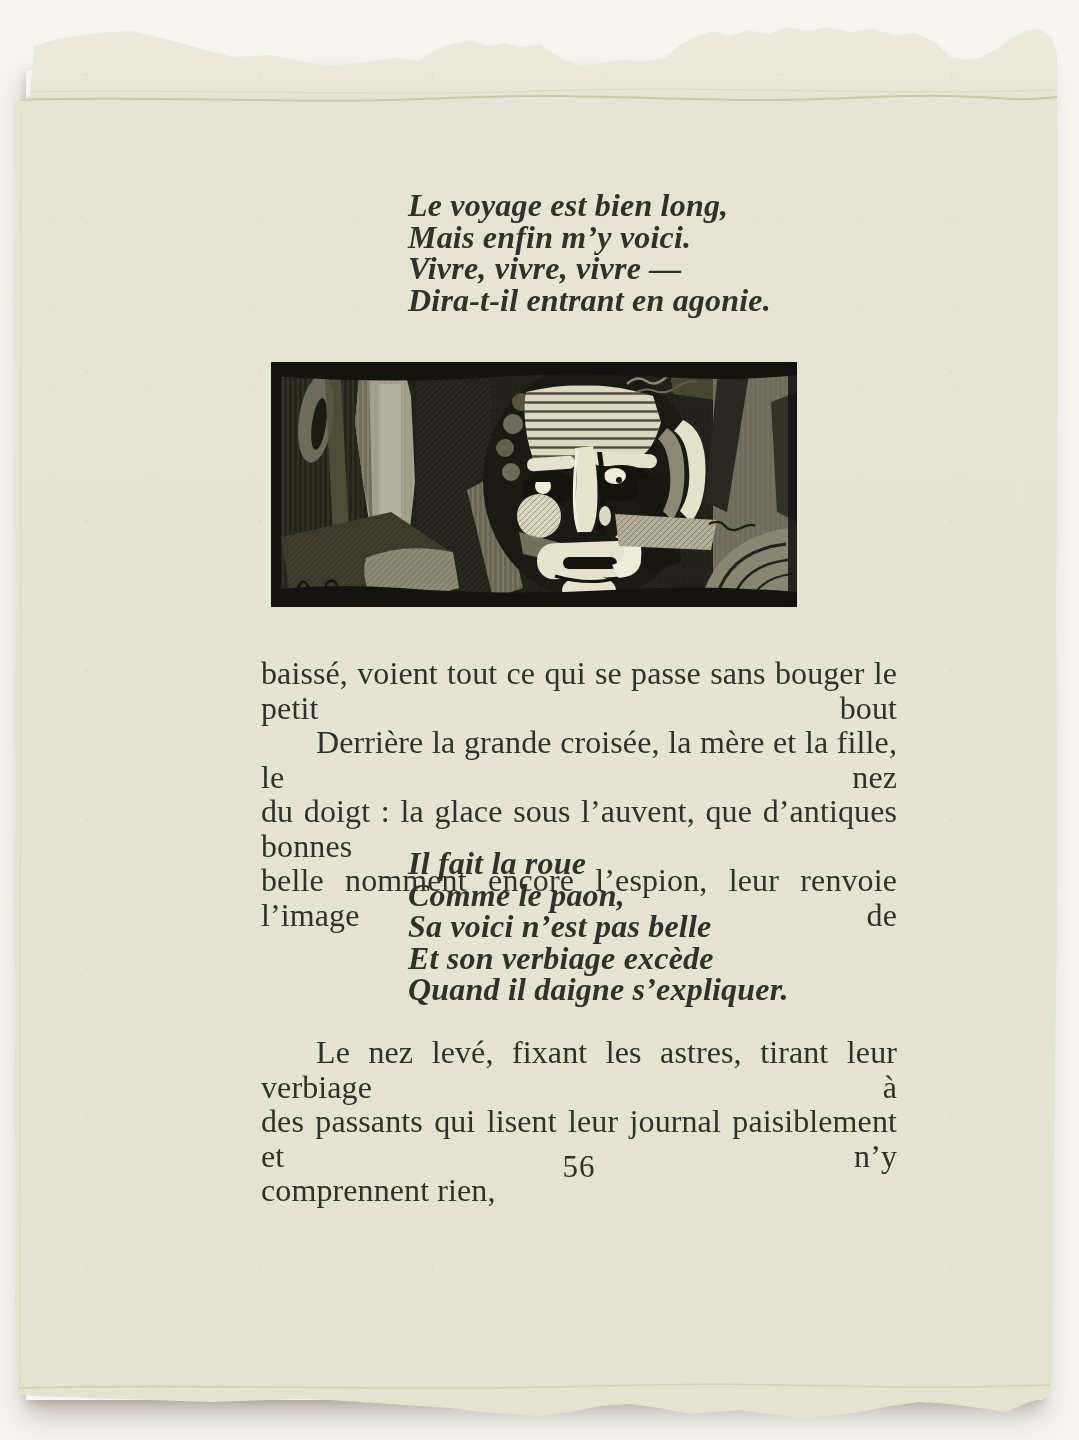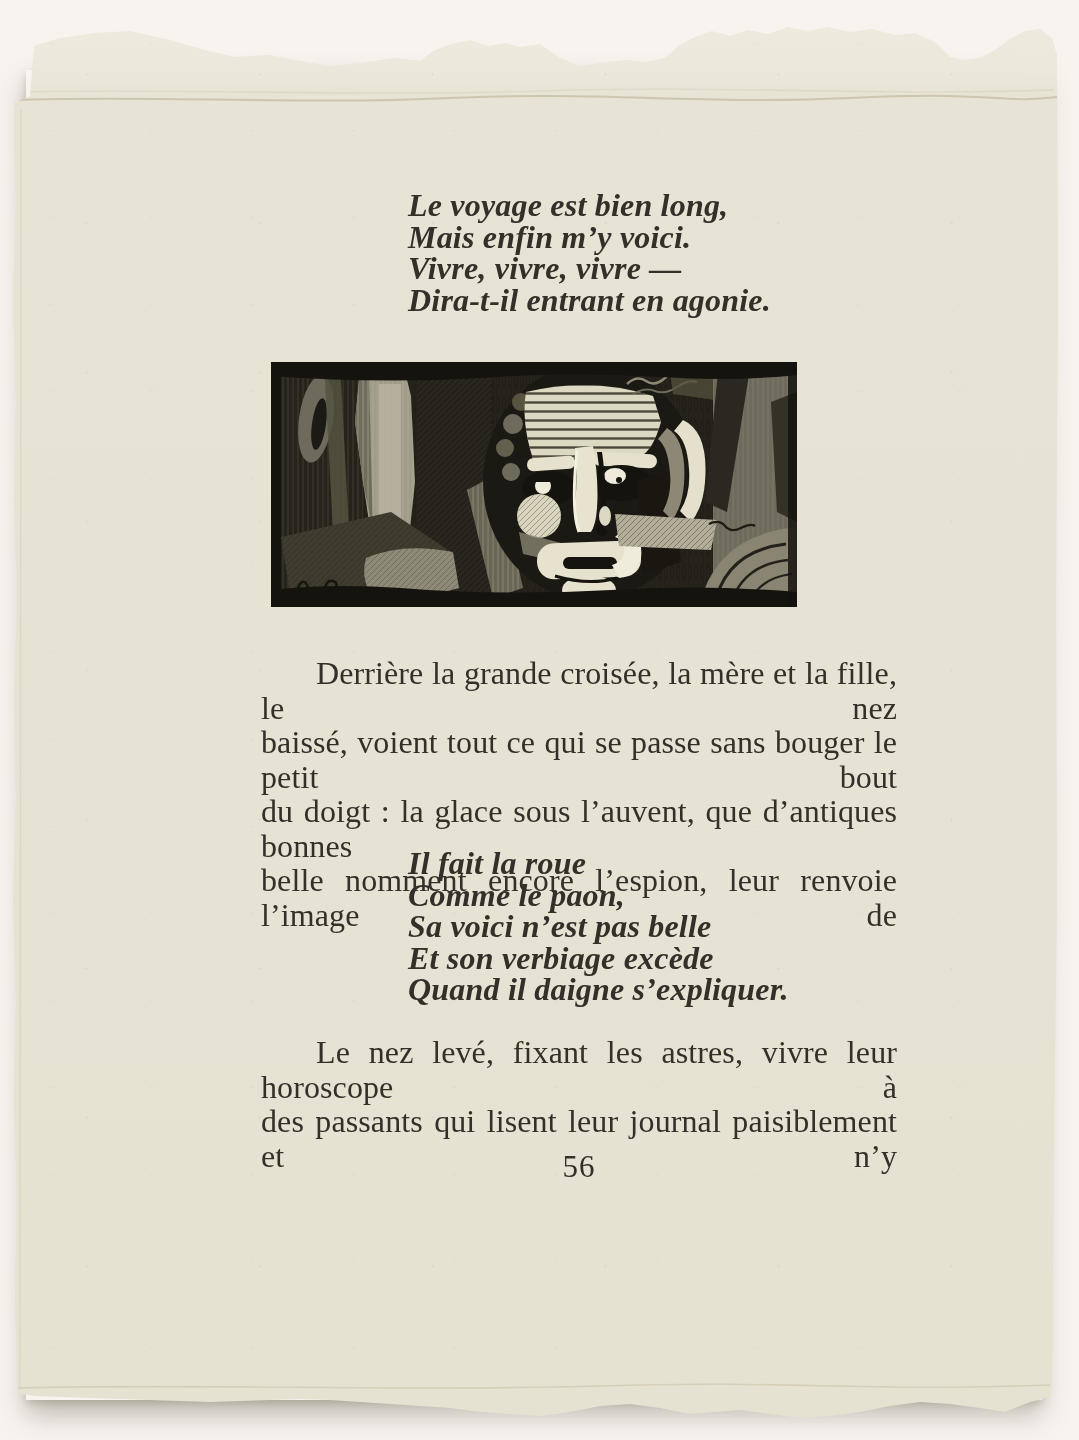--- a/index.html
+++ b/index.html
@@ -197,34 +197,35 @@
       <rect x="0" y="0" width="10" height="245" fill="#14130e"></rect>
       <rect x="517" y="0" width="9" height="245" fill="#14130e" opacity="0.85"></rect>
 
       <g>
         <path d="M26,228 q6,-15 11,-3 q3,9 9,2 m7,3 q2,-13 9,-11 q6,2 2,9 q-3,5 5,4 m8,0 q3,-7 7,-1 m5,1 q2,-7 7,-2 m5,2 q2,-8 7,-2 m5,2 q3,-6 7,-1" fill="none" stroke="#15140f" stroke-width="2.4" stroke-linecap="round"></path>
       </g>
     </svg>
   </div>
 
   <div id="prose1" class="prose textblock">
+      <div class="line">baissé, voient tout ce qui se passe sans bouger le petit bout</div>
       <div class="line first">Derrière la grande croisée, la mère et la fille, le nez</div>
-      <div class="line">baissé, voient tout ce qui se passe sans bouger le petit bout</div>
       <div class="line">du doigt : la glace sous l’auvent, que d’antiques bonnes</div>
       <div class="line">belle nomment encore l’espion, leur renvoie l’image de</div>
     </div>
 
   <div id="verse2" class="verse textblock">
       <div class="line first">Il fait la roue</div>
       <div class="line">Comme le paon,</div>
       <div class="line">Sa voici n’est pas belle</div>
       <div class="line">Et son verbiage excède</div>
       <div class="line last">Quand il daigne s’expliquer.</div>
     </div>
 
   <div id="prose2" class="prose textblock">
-      <div class="line first">Le nez levé, fixant les astres, vivre leur horoscope à</div>
+      <div class="line first">Le nez levé, fixant les astres, tirant leur verbiage à</div>
       <div class="line">des passants qui lisent leur journal paisiblement et n’y</div>
+      <div class="line last">comprennent rien,</div>
     </div>
 
   <div class="page-number textblock">56</div>
 
 </div>
 
 </body></html>

